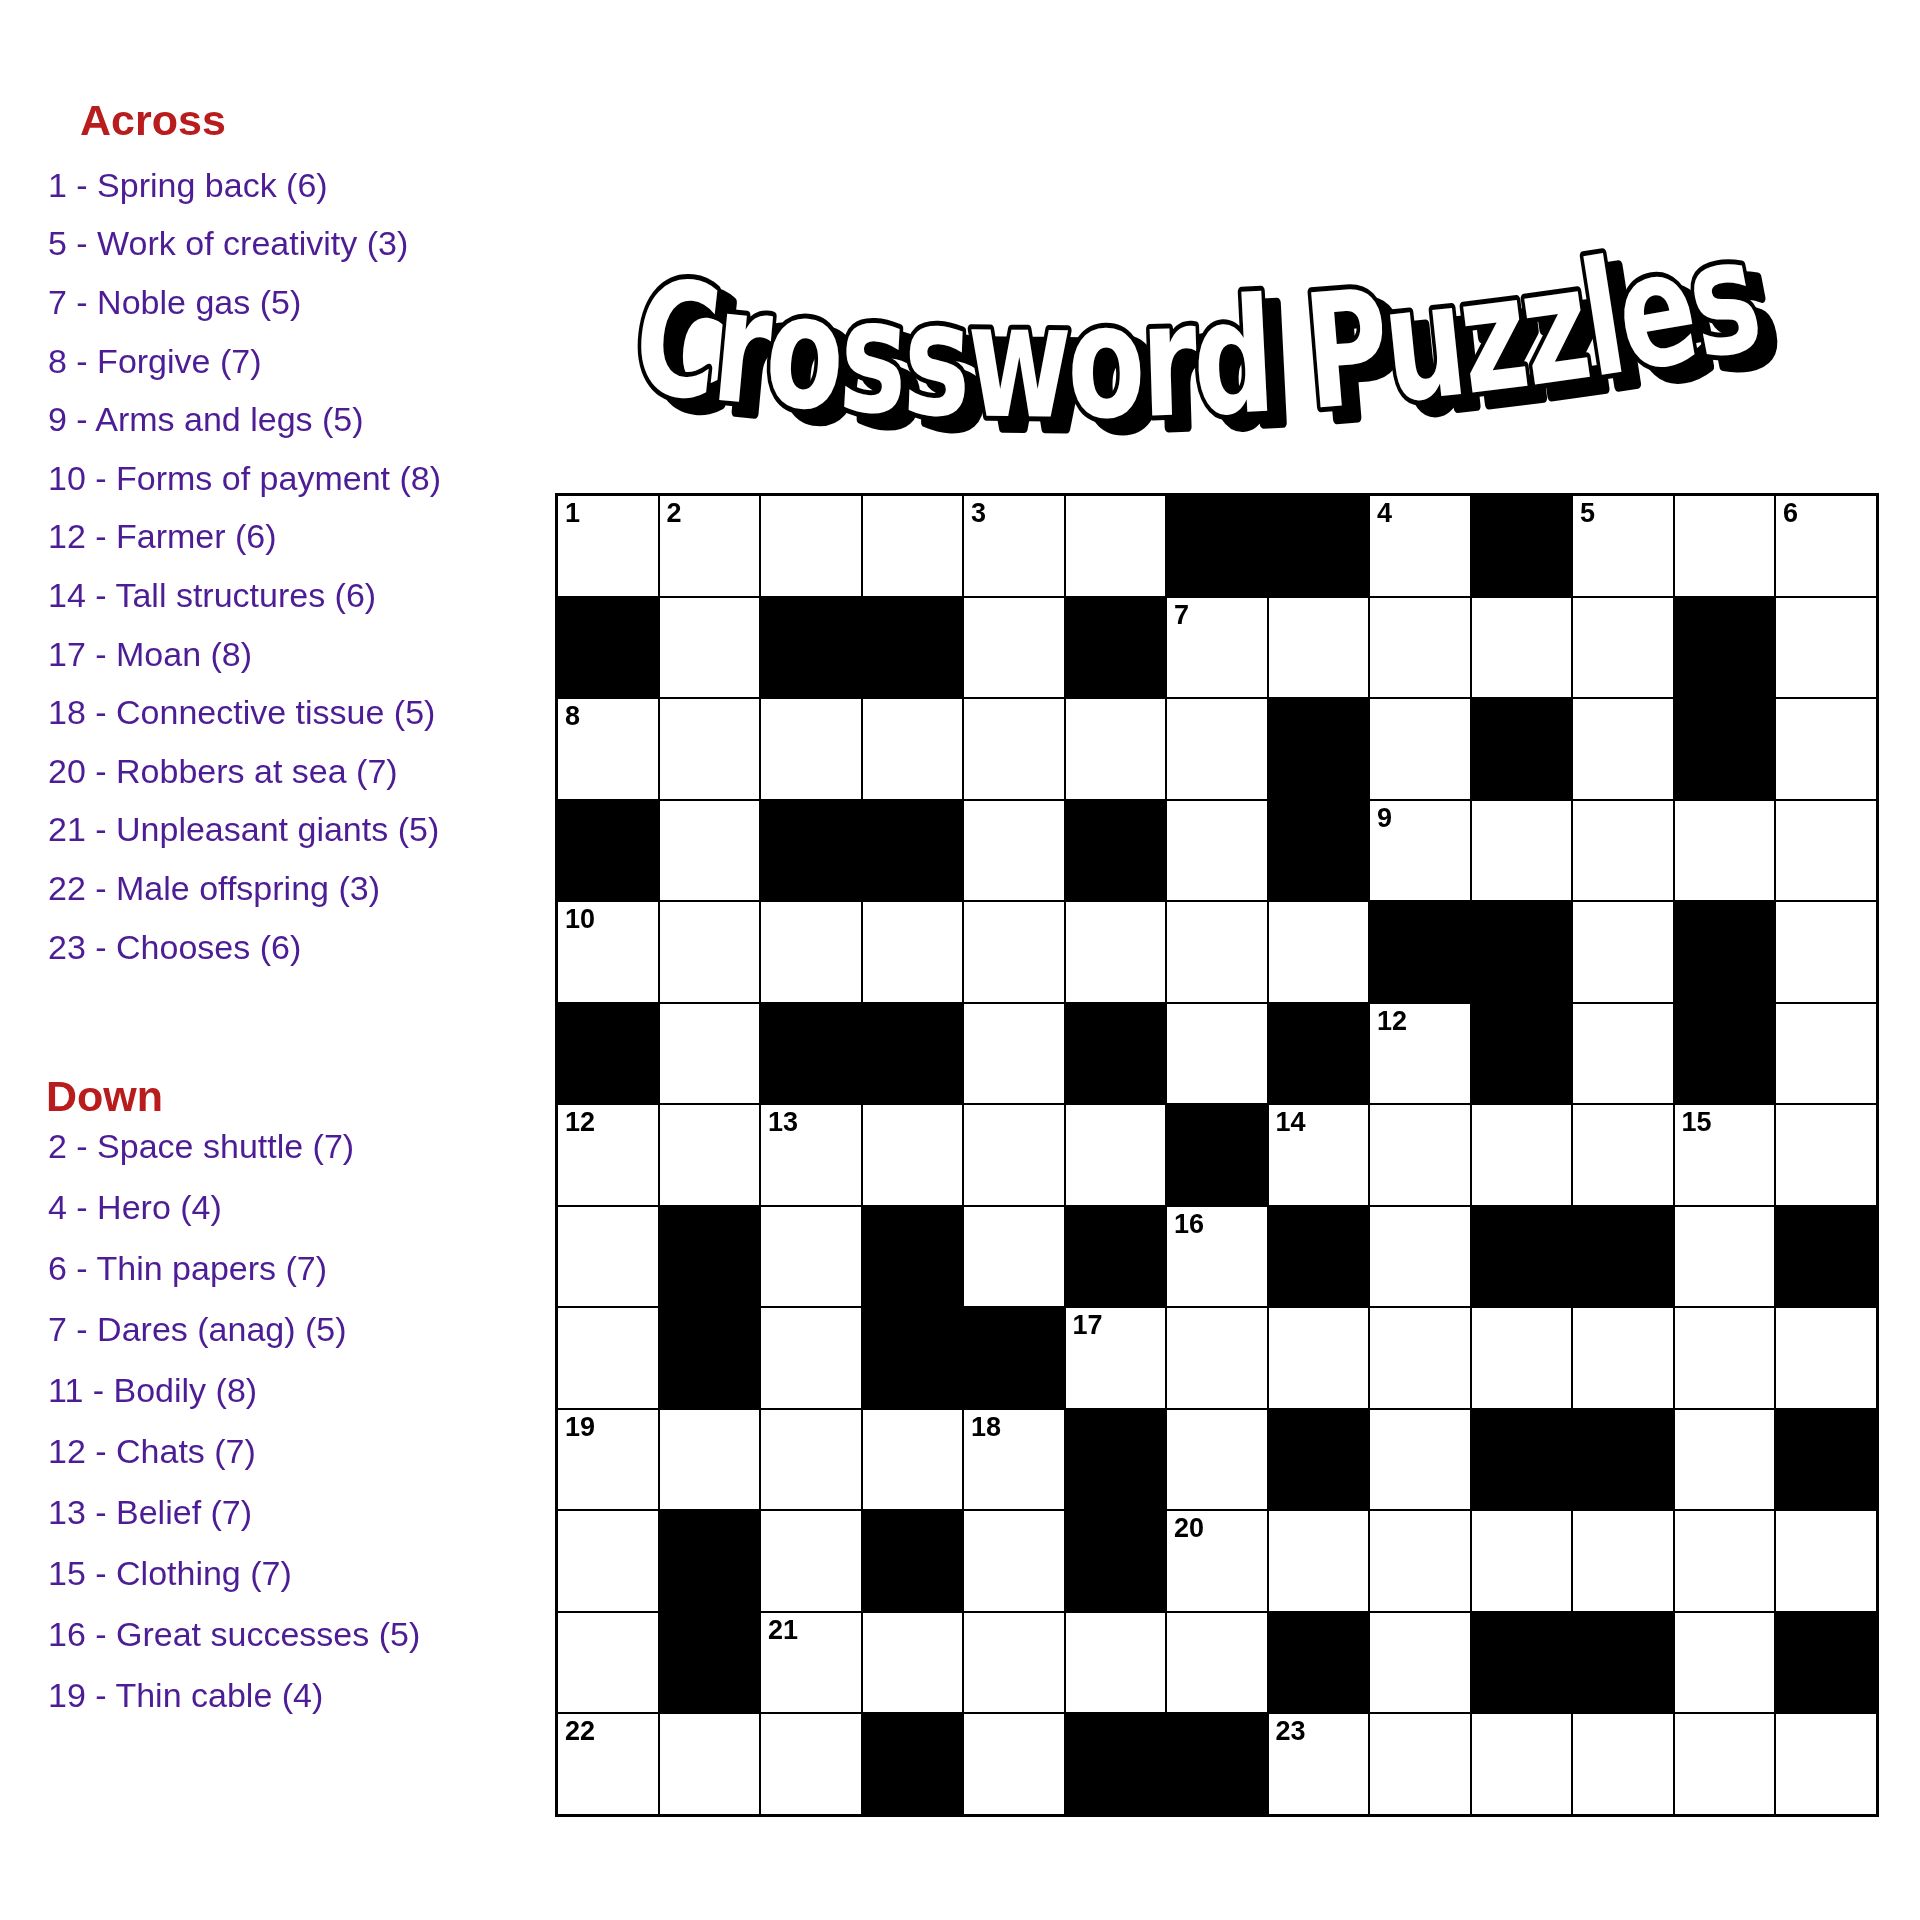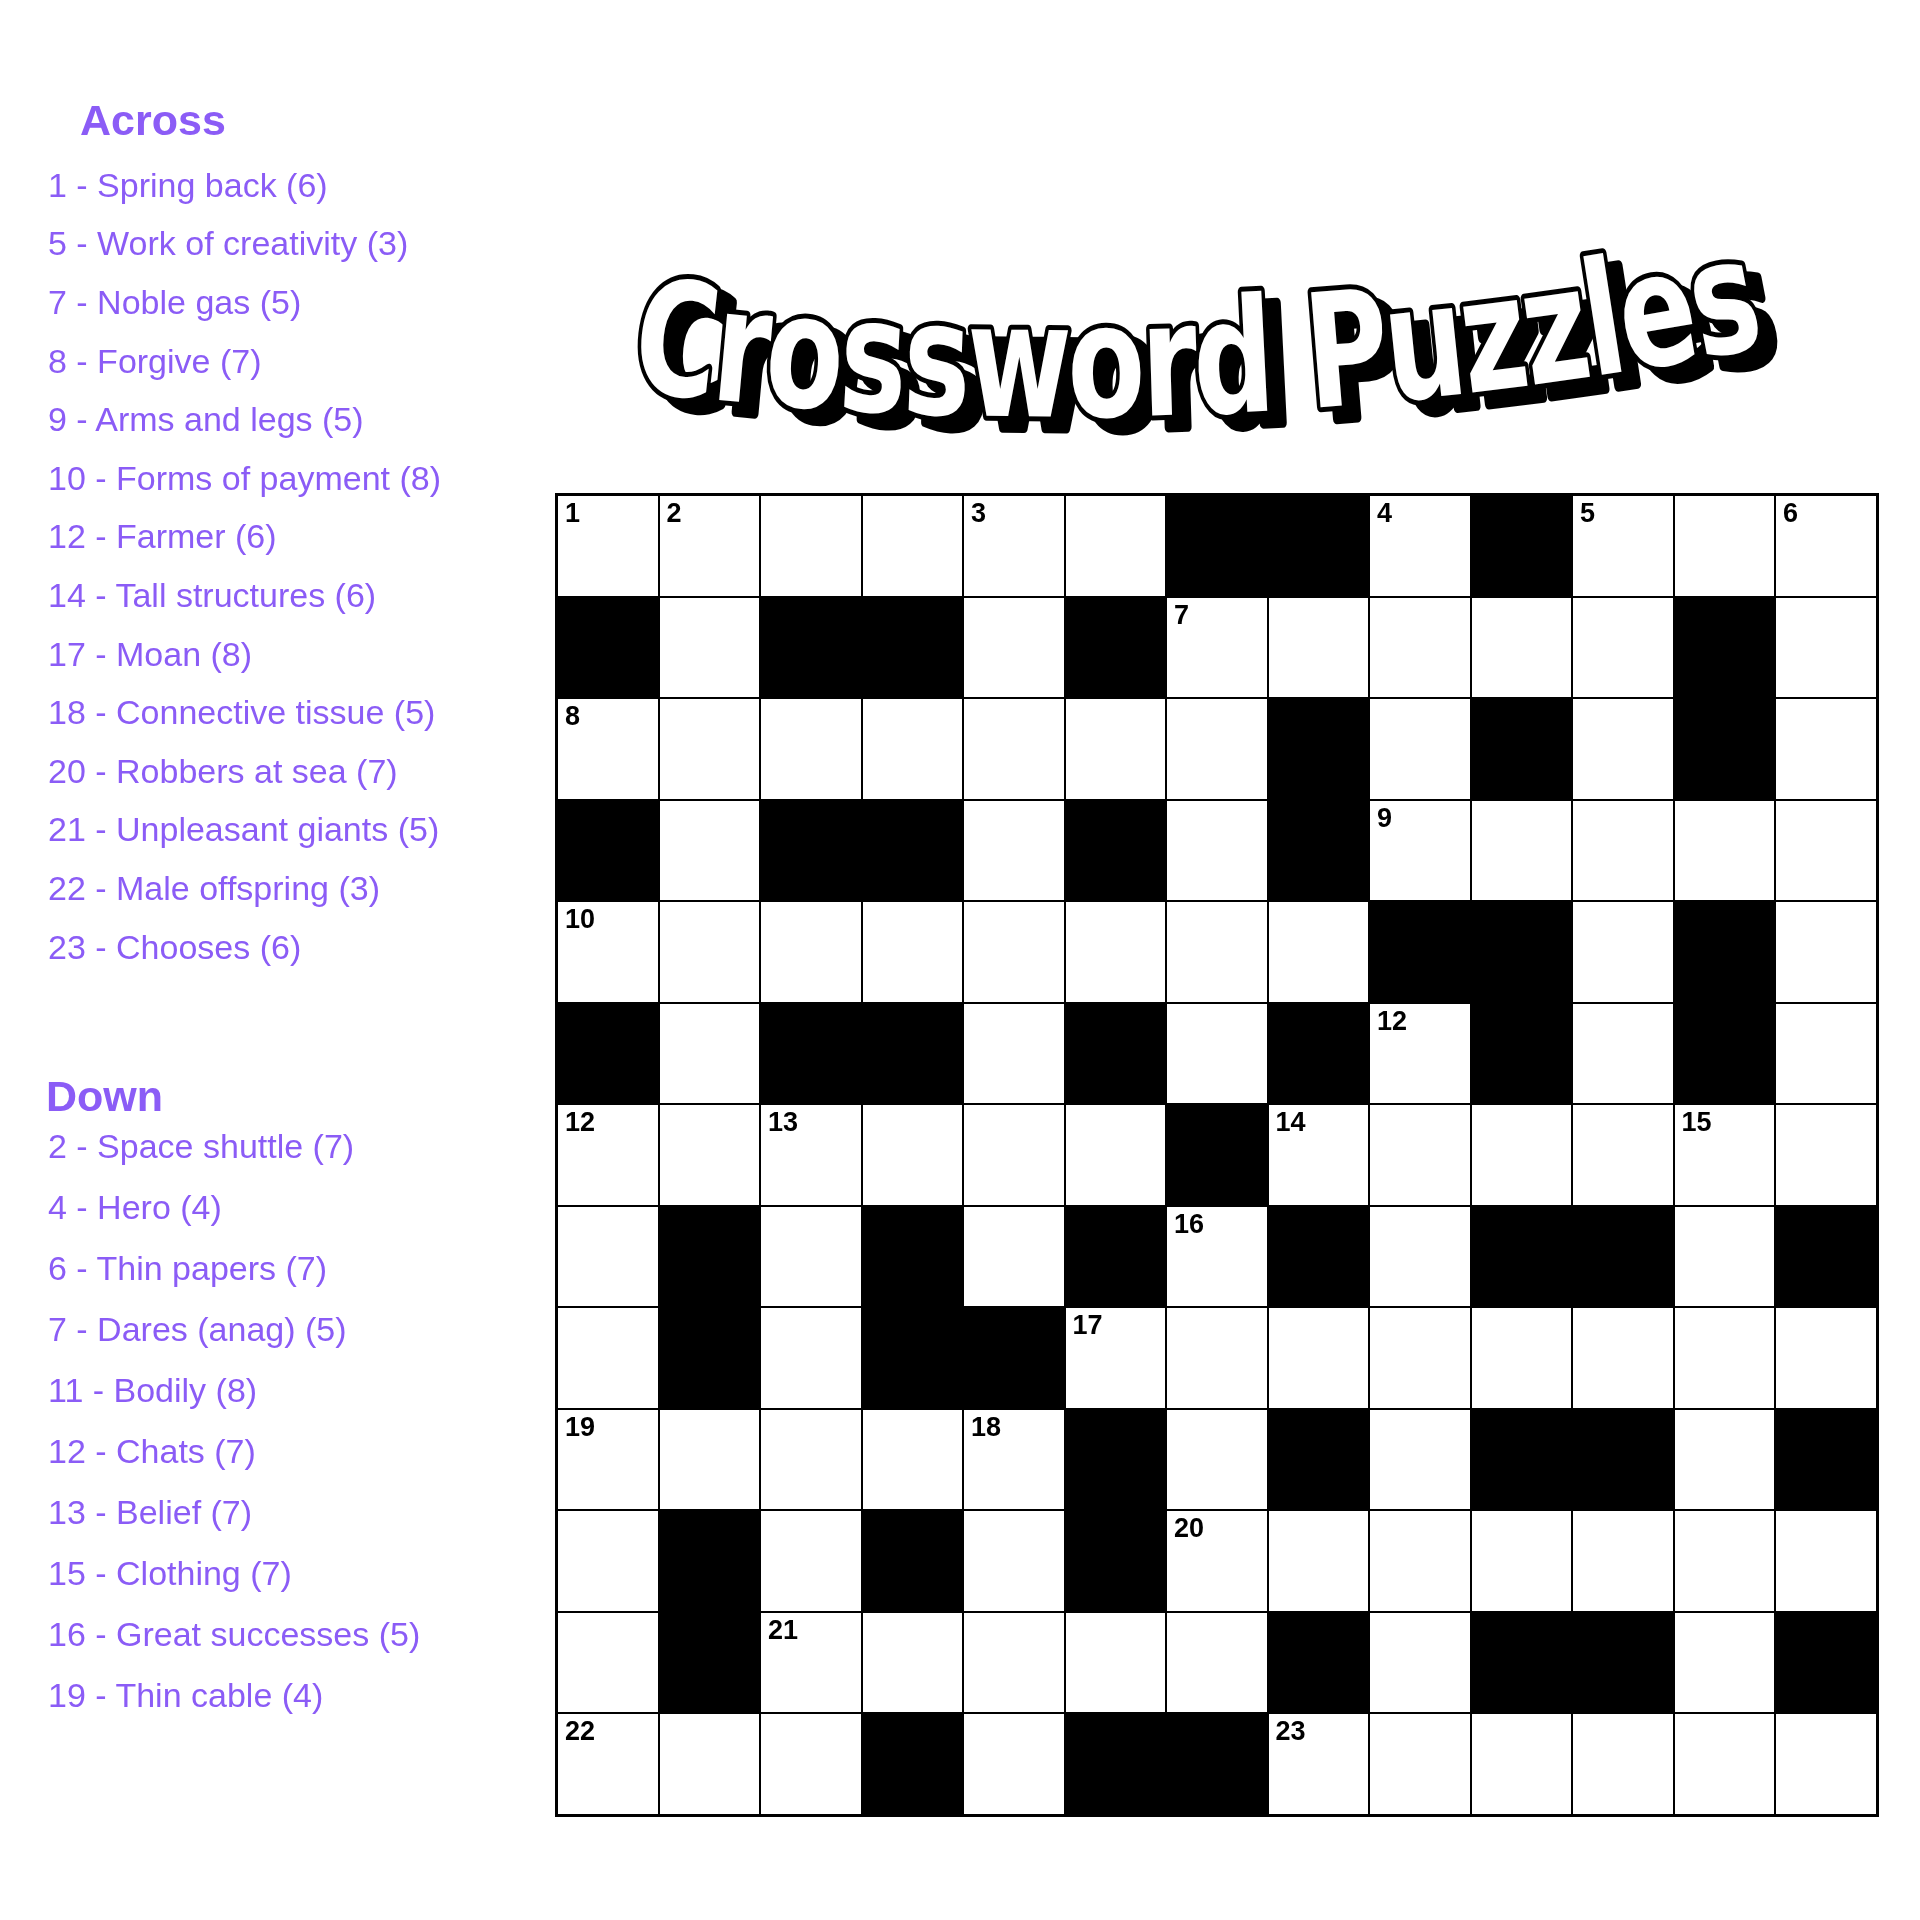--- a/index.html
+++ b/index.html
@@ -14,40 +14,40 @@
     height: 1920px;
     background: #ffffff;
     overflow: hidden;
   }
 
   
   .clue-heading {
     position: absolute;
     font-size: 43px;
     font-weight: bold;
-    color: #8b5cf6;
+    color: #b91c1c;
     white-space: nowrap;
   }
   #across-heading { left: 80px;  top: 96px; }
   #down-heading   { left: 46px;  top: 1072px; }
 
   ul.clue-list {
     position: absolute;
     margin: 0;
     padding: 0;
     list-style: none;
   }
   #across-list { left: 48px; top: 156px; }
   #down-list   { left: 48px; top: 1116px; }
 
   ul.clue-list li.clue {
     display: flex;
     align-items: center;
     font-size: 34px;
-    color: #8b5cf6;
+    color: #4c1d95;
     white-space: nowrap;
   }
   #across-list li.clue { height: 58.6px; }
   #down-list   li.clue { height: 61px; }
 
   
   #grid {
     position: absolute;
     left: 555px;
     top: 493px;

